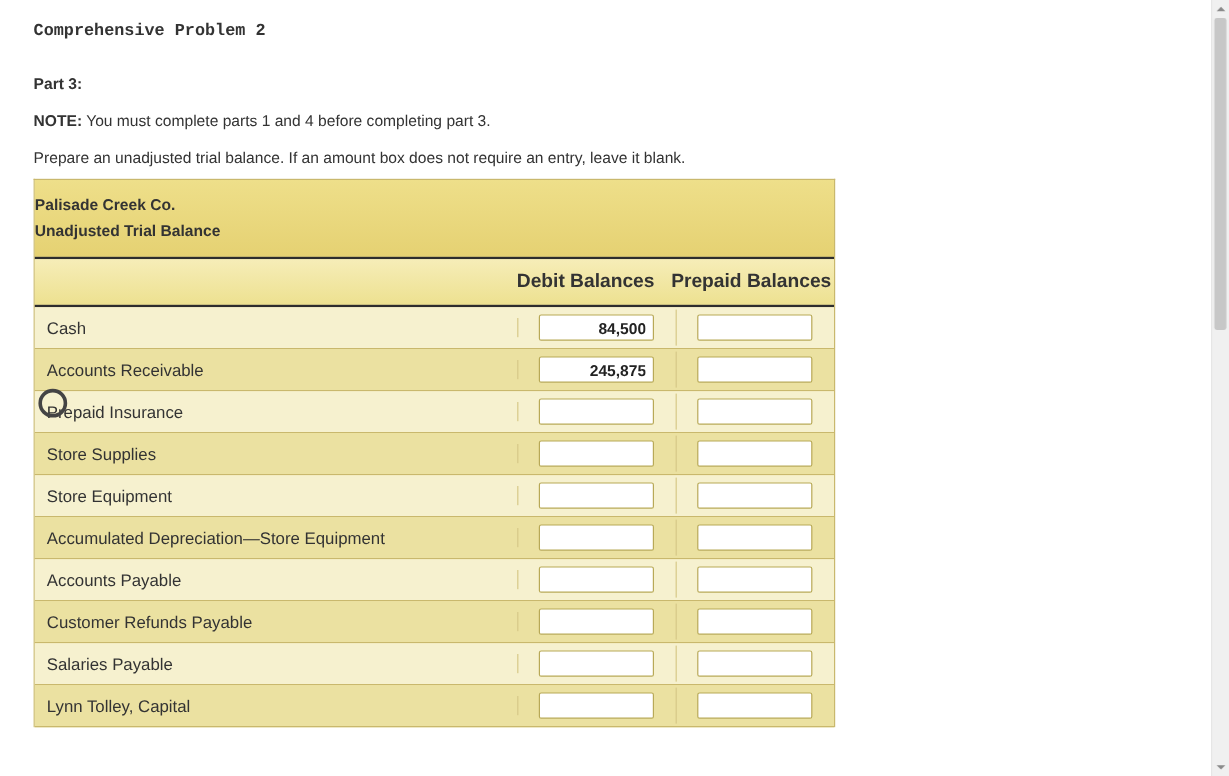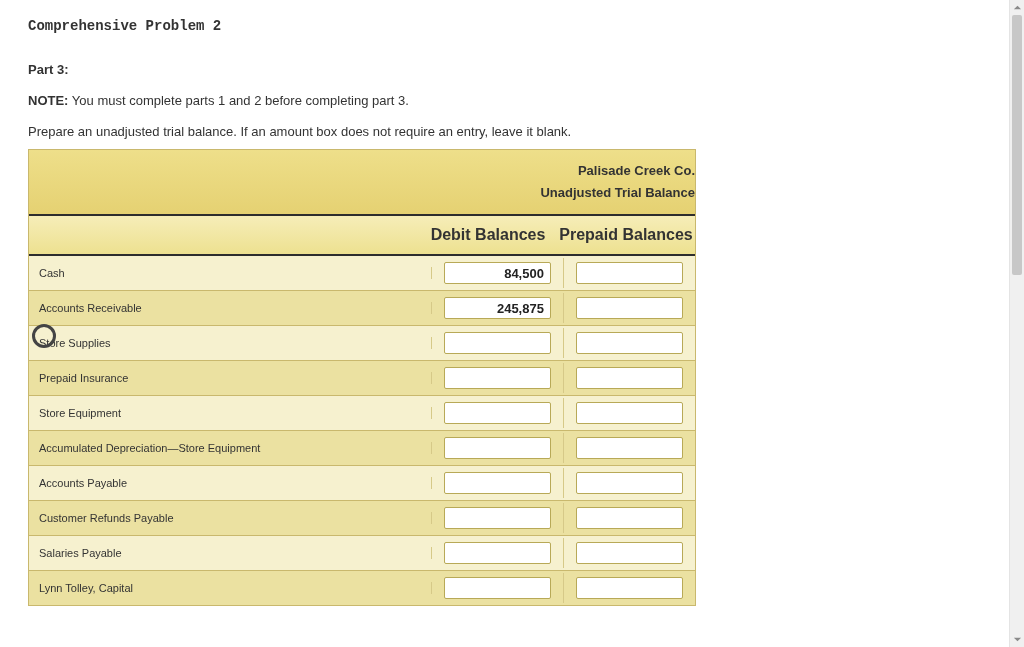--- a/index.html
+++ b/index.html
@@ -68,21 +68,21 @@
   }
 
   .tb-wrapper {
     width: 668px;
     background: linear-gradient(#f2e7aa, #efe29b);
     border-top: 1px solid #c9b86d;
     border-left: 1px solid #c9b86d;
     border-right: 1px solid #c9b86d;
   }
   .tb-header {
-    text-align: right;
+    text-align: left;
     padding: 10px 0 10px 0;
     background: linear-gradient(#eedf8a, #e5d172);
     border-bottom: 2px solid #2d2d2d;
   }
   .tb-header div {
     font-weight: bold;
     font-size: 13px;
     color: #333;
     line-height: 1.7;
   }
@@ -104,33 +104,33 @@
     display: flex;
     align-items: center;
     border-bottom: 1px solid #c9b86d;
     height: 35px;
   }
   .tb-row:nth-child(odd) { background: #f6f1cf; }
   .tb-row:nth-child(even) { background: #ebe1a1; }
   .tb-row .label-cell {
     width: 426px;
     padding: 0 10px;
-    font-size: 11px;
+    font-size: 14px;
     color: #333;
     border-right: 1px solid #d6c988;
   }
   .tb-row .val-cell {
     width: 138px;
     padding: 4px 10px;
     border-right: 1px solid #d6c988;
     text-align: center;
   }
   .tb-row .val-cell:last-child { border-right: none; }
   .tb-row input {
-    width: 107px;
+    width: 96px;
     height: 22px;
     border: 1px solid #b8a957;
     background: #ffffff;
     padding: 2px 6px;
     font-size: 13px;
     font-weight: bold;
     text-align: right;
     color: #222;
     border-radius: 2px;
   }
@@ -147,21 +147,21 @@
 </style>
 </head>
 <body>
 
 <div class="viewport">
   <div class="content-area">
     <h1 class="title">Comprehensive Problem 2</h1>
     <div class="part-label">Part 3:</div>
     <div class="note-line">
       <b>NOTE:</b>
-      <span>You must complete parts 1 and 2 before completing part 3.</span>
+      <span>You must complete parts 1 and 4 before completing part 3.</span>
     </div>
     <div class="instructions">Prepare an unadjusted trial balance. If an amount box does not require an entry, leave it blank.</div>
 
     <div class="tb-wrapper">
       <div class="tb-header">
         <div>Palisade Creek Co.</div>
         <div>Unadjusted Trial Balance</div>
       </div>
       <div class="col-headers">
         <div class="label-col"></div>
@@ -173,26 +173,26 @@
             <div class="label-cell">Cash</div>
             <div class="val-cell"><input type="text" value="84,500" style=""></div>
             <div class="val-cell"><input type="text" style=""></div>
           </div>
           <div class="tb-row">
             <div class="label-cell">Accounts Receivable</div>
             <div class="val-cell"><input type="text" value="245,875" style=""></div>
             <div class="val-cell"><input type="text" style=""></div>
           </div>
           <div class="tb-row">
+            <div class="label-cell">Prepaid Insurance</div>
+            <div class="val-cell"><input type="text" style=""></div>
+            <div class="val-cell"><input type="text" style=""></div>
+          </div>
+          <div class="tb-row">
             <div class="label-cell">Store Supplies</div>
-            <div class="val-cell"><input type="text" style=""></div>
-            <div class="val-cell"><input type="text" style=""></div>
-          </div>
-          <div class="tb-row">
-            <div class="label-cell">Prepaid Insurance</div>
             <div class="val-cell"><input type="text" style=""></div>
             <div class="val-cell"><input type="text" style=""></div>
           </div>
           <div class="tb-row">
             <div class="label-cell">Store Equipment</div>
             <div class="val-cell"><input type="text" style=""></div>
             <div class="val-cell"><input type="text" style=""></div>
           </div>
           <div class="tb-row">
             <div class="label-cell">Accumulated Depreciation—Store Equipment</div>

